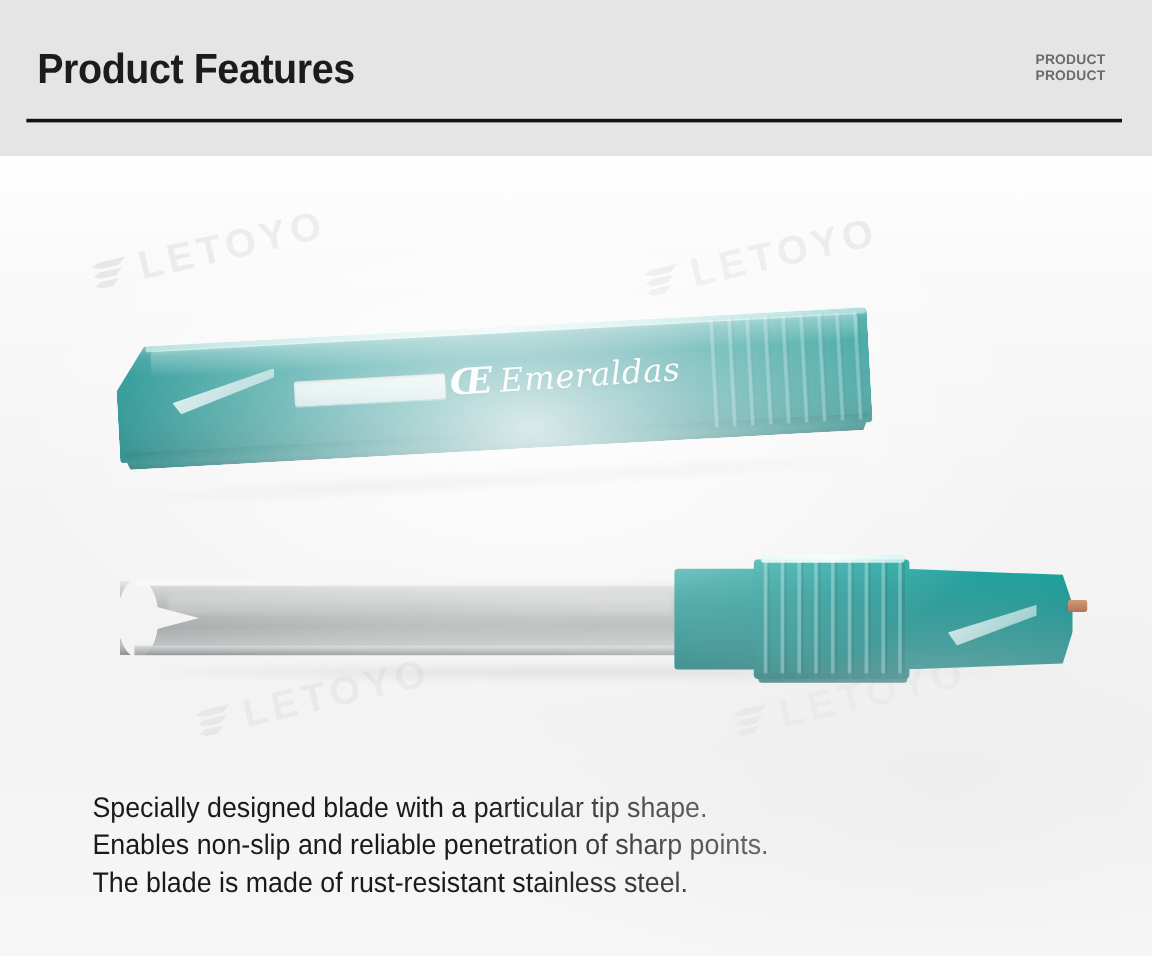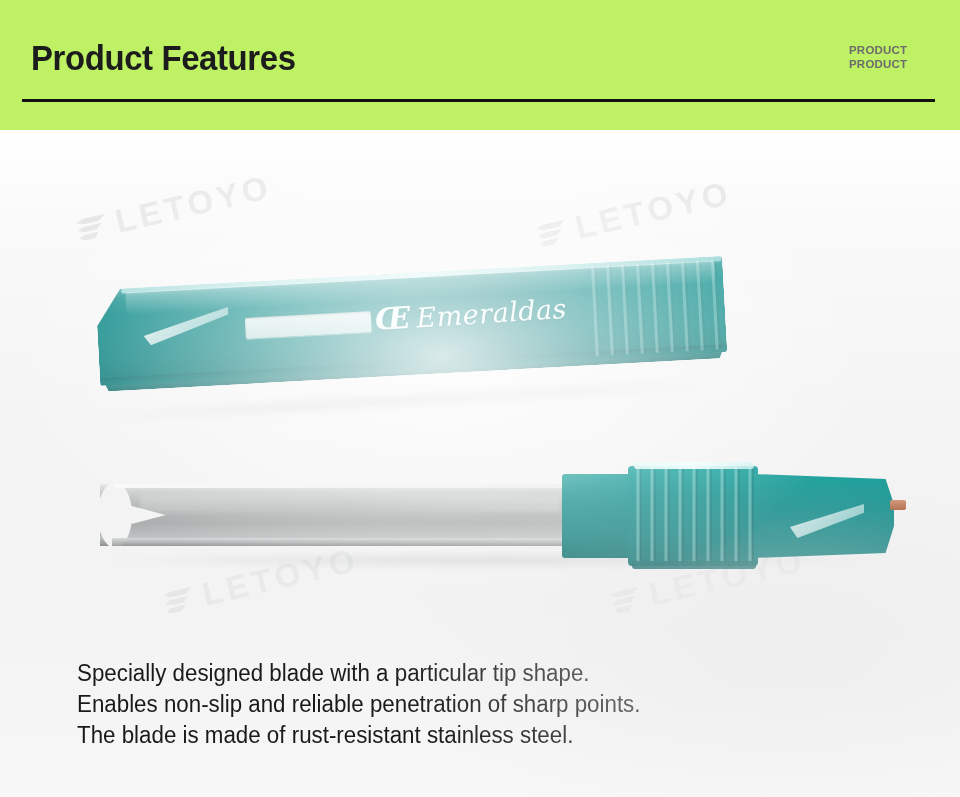--- a/index.html
+++ b/index.html
@@ -20,40 +20,40 @@
     height: 797px;
     background: #ffffff;
   }
 
   
   .header {
     position: absolute;
     left: 0; top: 0;
     width: 960px;
     height: 130px;
-    background: #bef264;
+    background: #e5e5e5;
   }
   .header-title {
     position: absolute;
     left: 31px;
     top: 38px;
     font-size: 35px;
     font-weight: bold;
     color: #1c1c1c;
     letter-spacing: -0.4px;
     font-family: "Liberation Sans Narrow", "Liberation Sans", sans-serif;
     transform: scaleX(0.94);
     transform-origin: left center;
     white-space: nowrap;
   }
   .header-badge {
     position: absolute;
     right: 25px;
     top: 44px;
-    text-align: left;
+    text-align: center;
     width: 86px;
     color: #6b6b6b;
     font-size: 11.5px;
     font-weight: bold;
     line-height: 13.5px;
     letter-spacing: 0.2px;
   }
   .header-rule {
     position: absolute;
     left: 22px;

